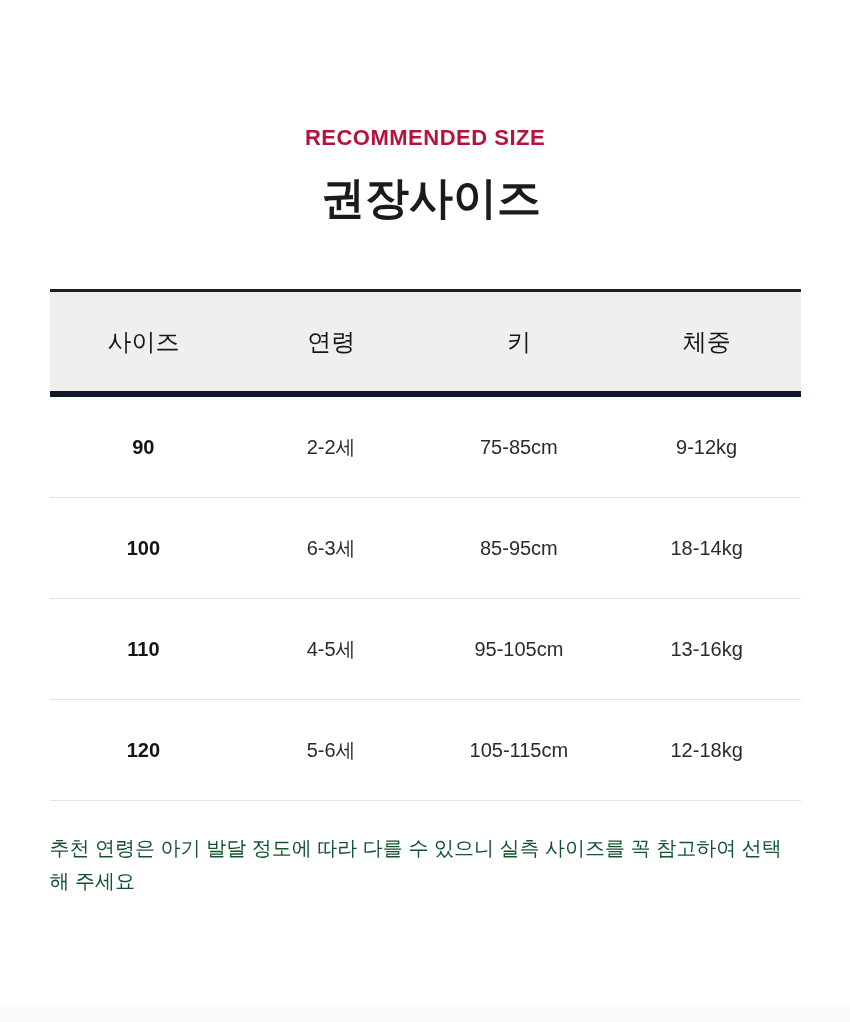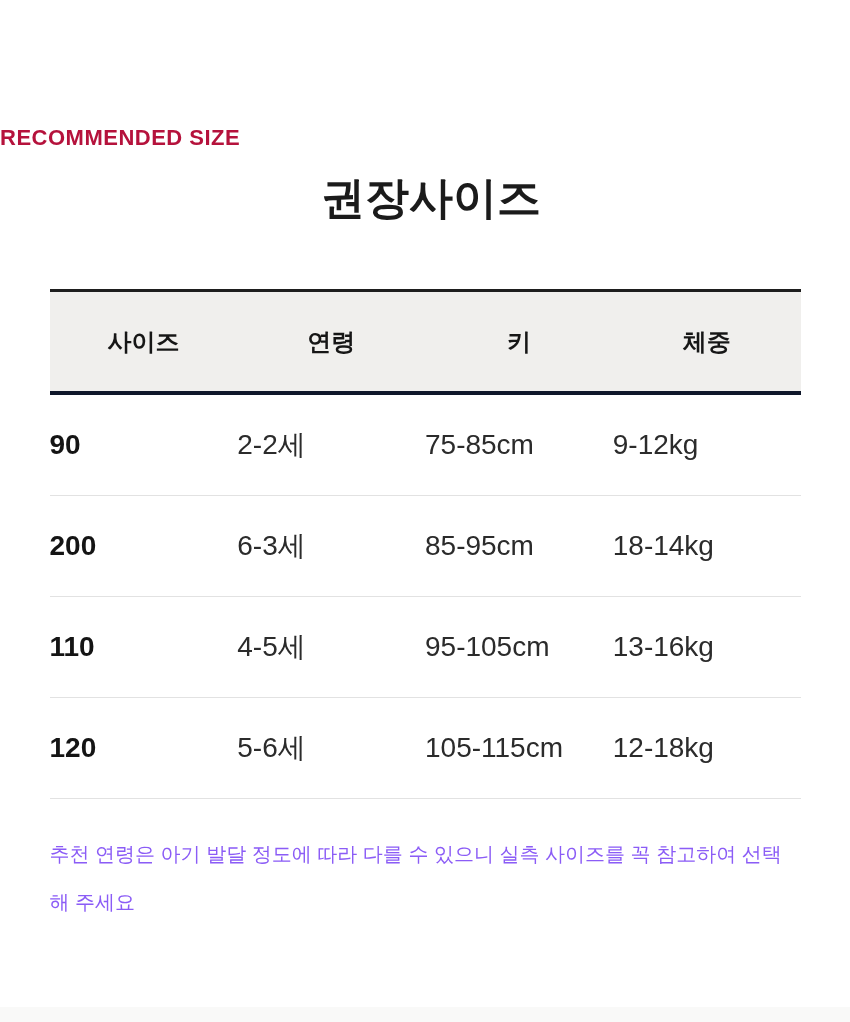--- a/index.html
+++ b/index.html
@@ -15,20 +15,21 @@
     font-family: "Liberation Sans", "DejaVu Sans", sans-serif;
   }
   .page {
     width: 850px;
     height: 1022px;
     position: relative;
   }
   .eyebrow {
     margin: 0;
     padding-top: 125px;
+    text-align: center;
     font-size: 22px;
     font-weight: 700;
     letter-spacing: 0.5px;
     color: #B5123C;
   }
   .title {
     margin: 22px 0 0 12px;
     text-align: center;
     font-size: 44px;
     line-height: 50px;
@@ -38,50 +39,50 @@
   table.size-table {
     width: 751px;
     margin: 66px auto 0 auto;
     border-collapse: collapse;
     table-layout: fixed;
   }
   table.size-table thead th {
     height: 99px;
     background: #F0EFED;
     border-top: 3px solid #1e1e1e;
-    border-bottom: 4px solid #0f172a;
+    border-bottom: 6px solid #0f172a;
     font-size: 24px;
-    font-weight: 700;
+    font-weight: 400;
     color: #161616;
     text-align: center;
     vertical-align: middle;
     padding: 0;
   }
   table.size-table tbody td {
     height: 100px;
     border-bottom: 1px solid #e2e2e2;
-    font-size: 28px;
+    font-size: 20px;
     font-weight: 400;
     color: #2b2b2b;
-    text-align: left;
+    text-align: center;
     vertical-align: middle;
     padding: 0;
     background: #ffffff;
   }
   table.size-table tbody td.size-cell {
     font-weight: 700;
     color: #141414;
   }
   .note {
     width: 751px;
     margin: 31px auto 0 auto;
     font-size: 20px;
-    line-height: 48px;
+    line-height: 33px;
     font-weight: 400;
-    color: #8b5cf6;
+    color: #14532d;
     text-align: left;
   }
   .bottom-strip {
     position: absolute;
     left: 0;
     bottom: 0;
     width: 100%;
     height: 15px;
     background: #f9f9f8;
   }
@@ -105,21 +106,21 @@
       </tr>
     </thead>
     <tbody>
       <tr>
         <td class="size-cell">90</td>
         <td>2-2세</td>
         <td>75-85cm</td>
         <td>9-12kg</td>
       </tr>
       <tr>
-        <td class="size-cell">200</td>
+        <td class="size-cell">100</td>
         <td>6-3세</td>
         <td>85-95cm</td>
         <td>18-14kg</td>
       </tr>
       <tr>
         <td class="size-cell">110</td>
         <td>4-5세</td>
         <td>95-105cm</td>
         <td>13-16kg</td>
       </tr>

